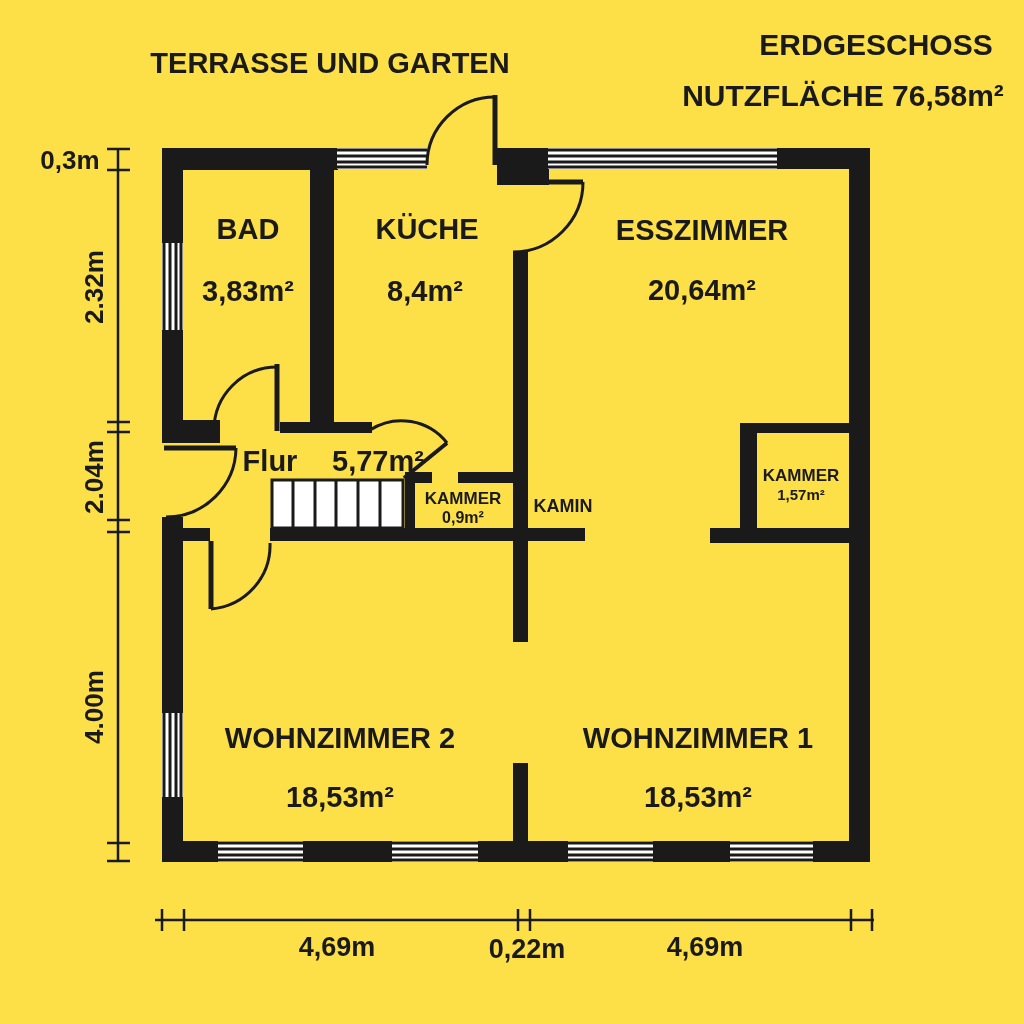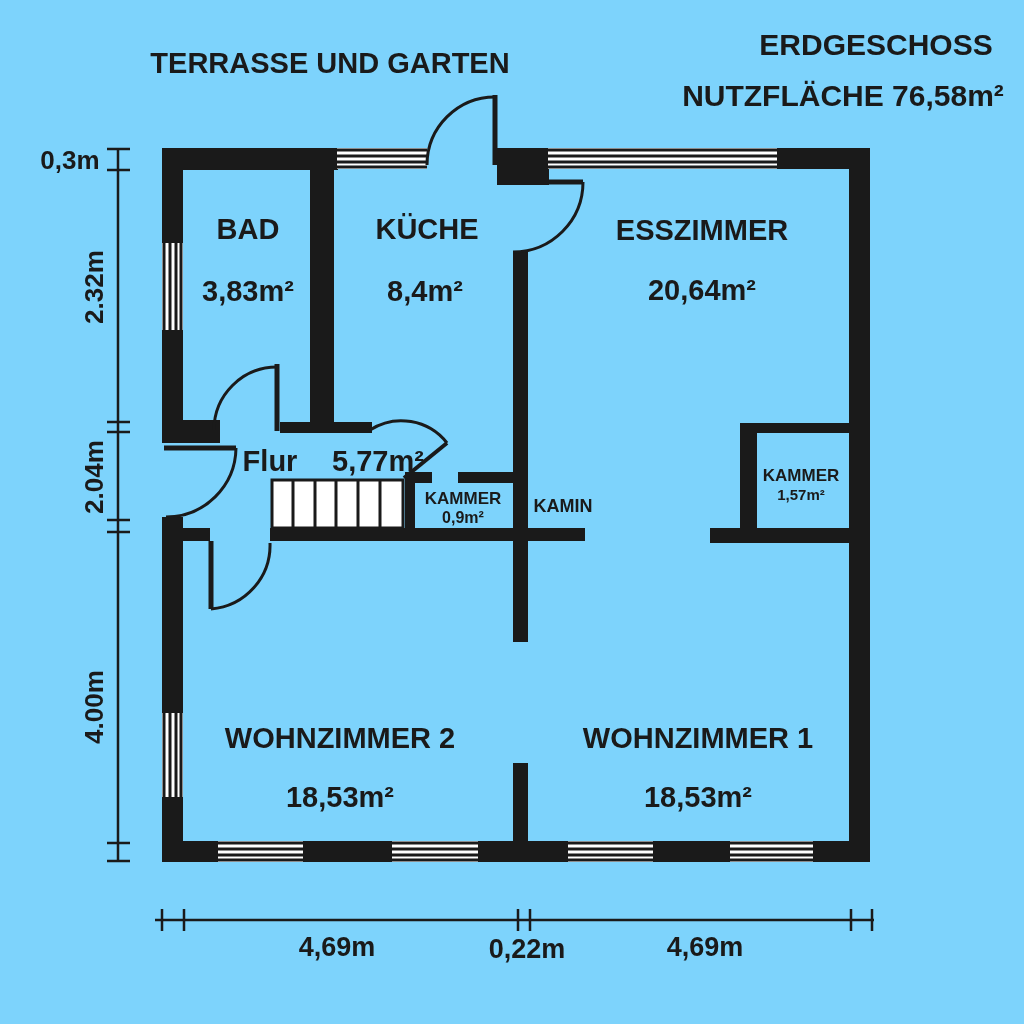--- a/index.html
+++ b/index.html
@@ -1,16 +1,16 @@
 <!DOCTYPE html>
 <html><head>
 <meta charset="utf-8">
 <style>
   html,body{margin:0;padding:0;background:#ffffff;}
-  #stage{position:relative;width:1024px;height:1024px;background:#7dd3fc;overflow:hidden;}
+  #stage{position:relative;width:1024px;height:1024px;background:#fde047;overflow:hidden;}
   svg{position:absolute;left:0;top:0;}
   .lbl{font-family:"Liberation Sans", sans-serif;font-weight:bold;fill:#1a1a1a;}
   .wall{fill:#1a1a1a;}
   .win{fill:#ffffff;}
   .stroke{stroke:#1a1a1a;fill:none;}
 </style>
 </head>
 <body>
 
 <div id="stage">

